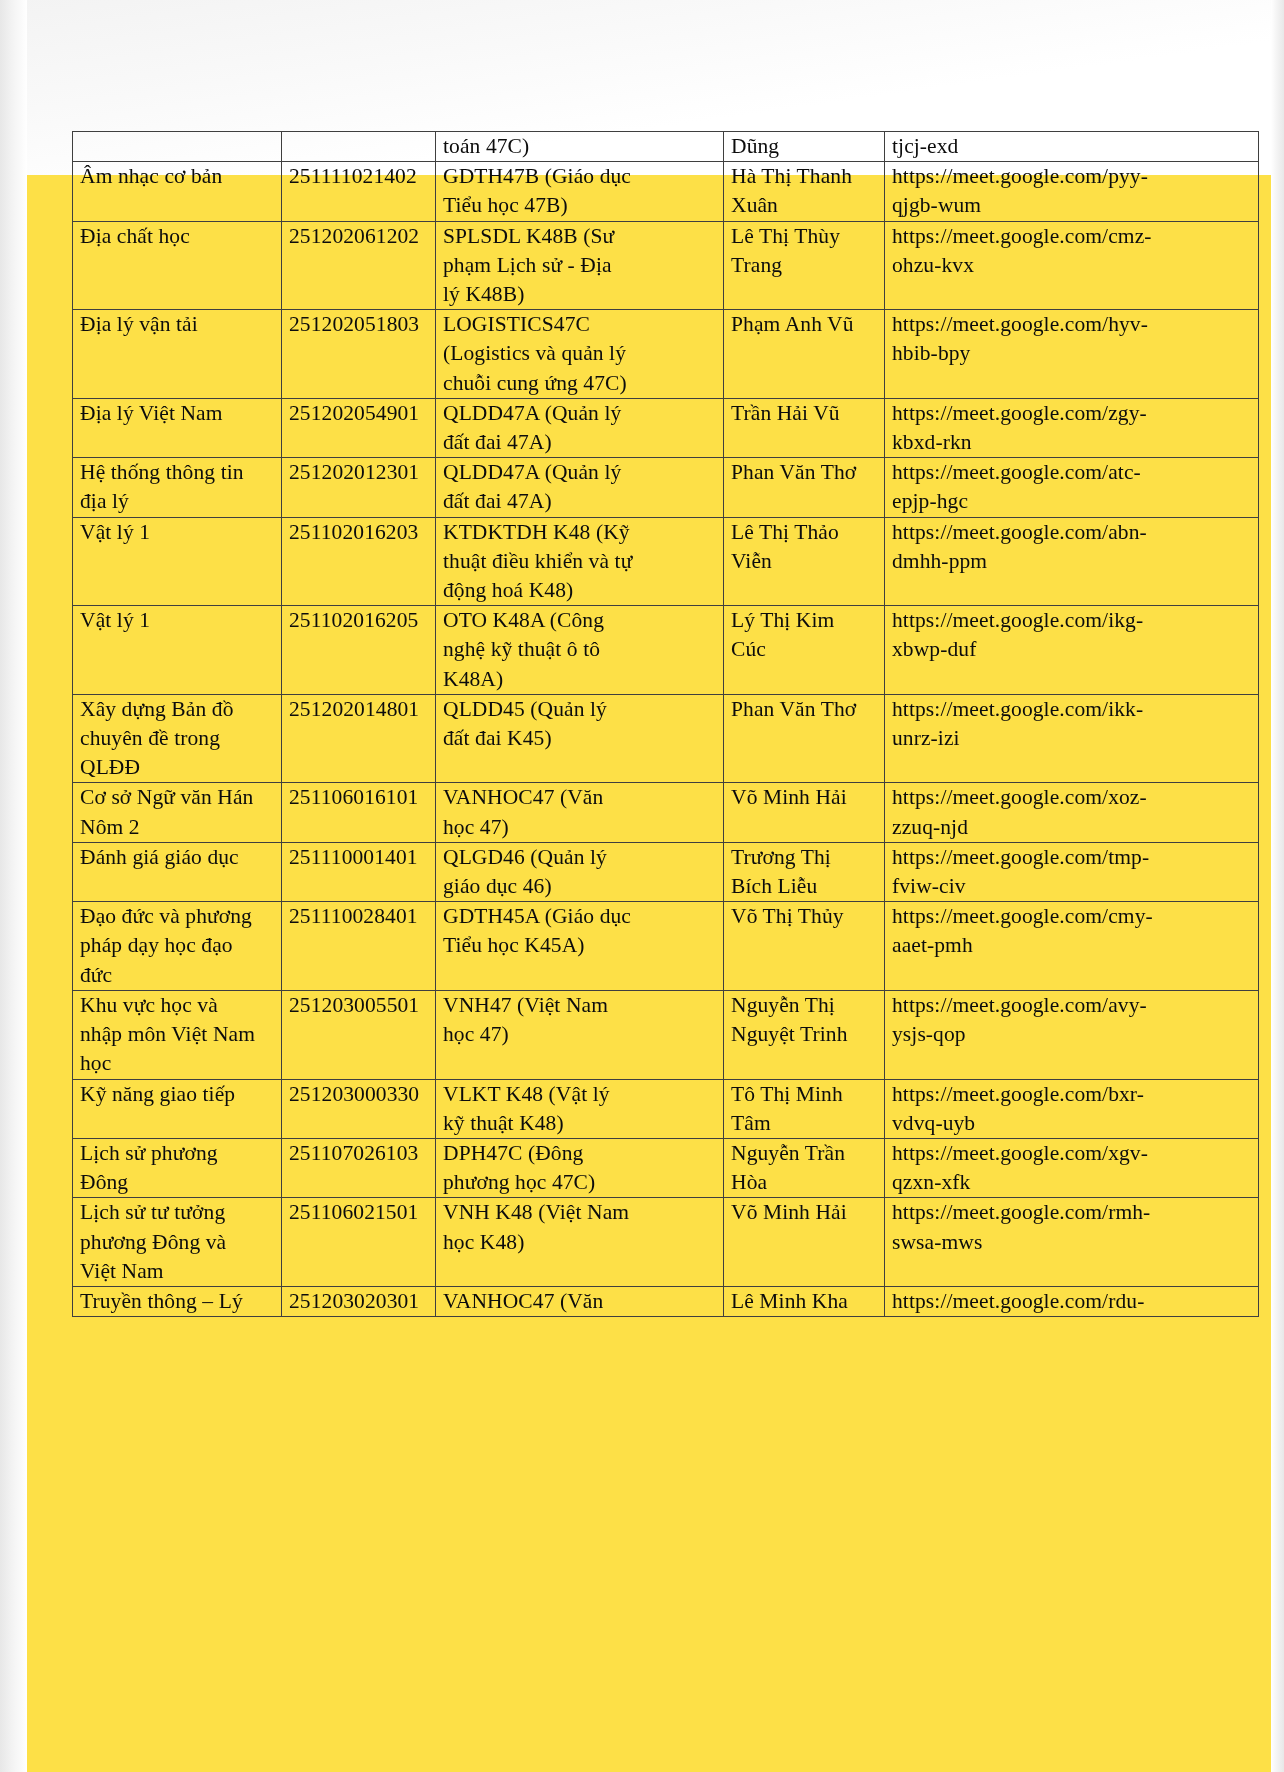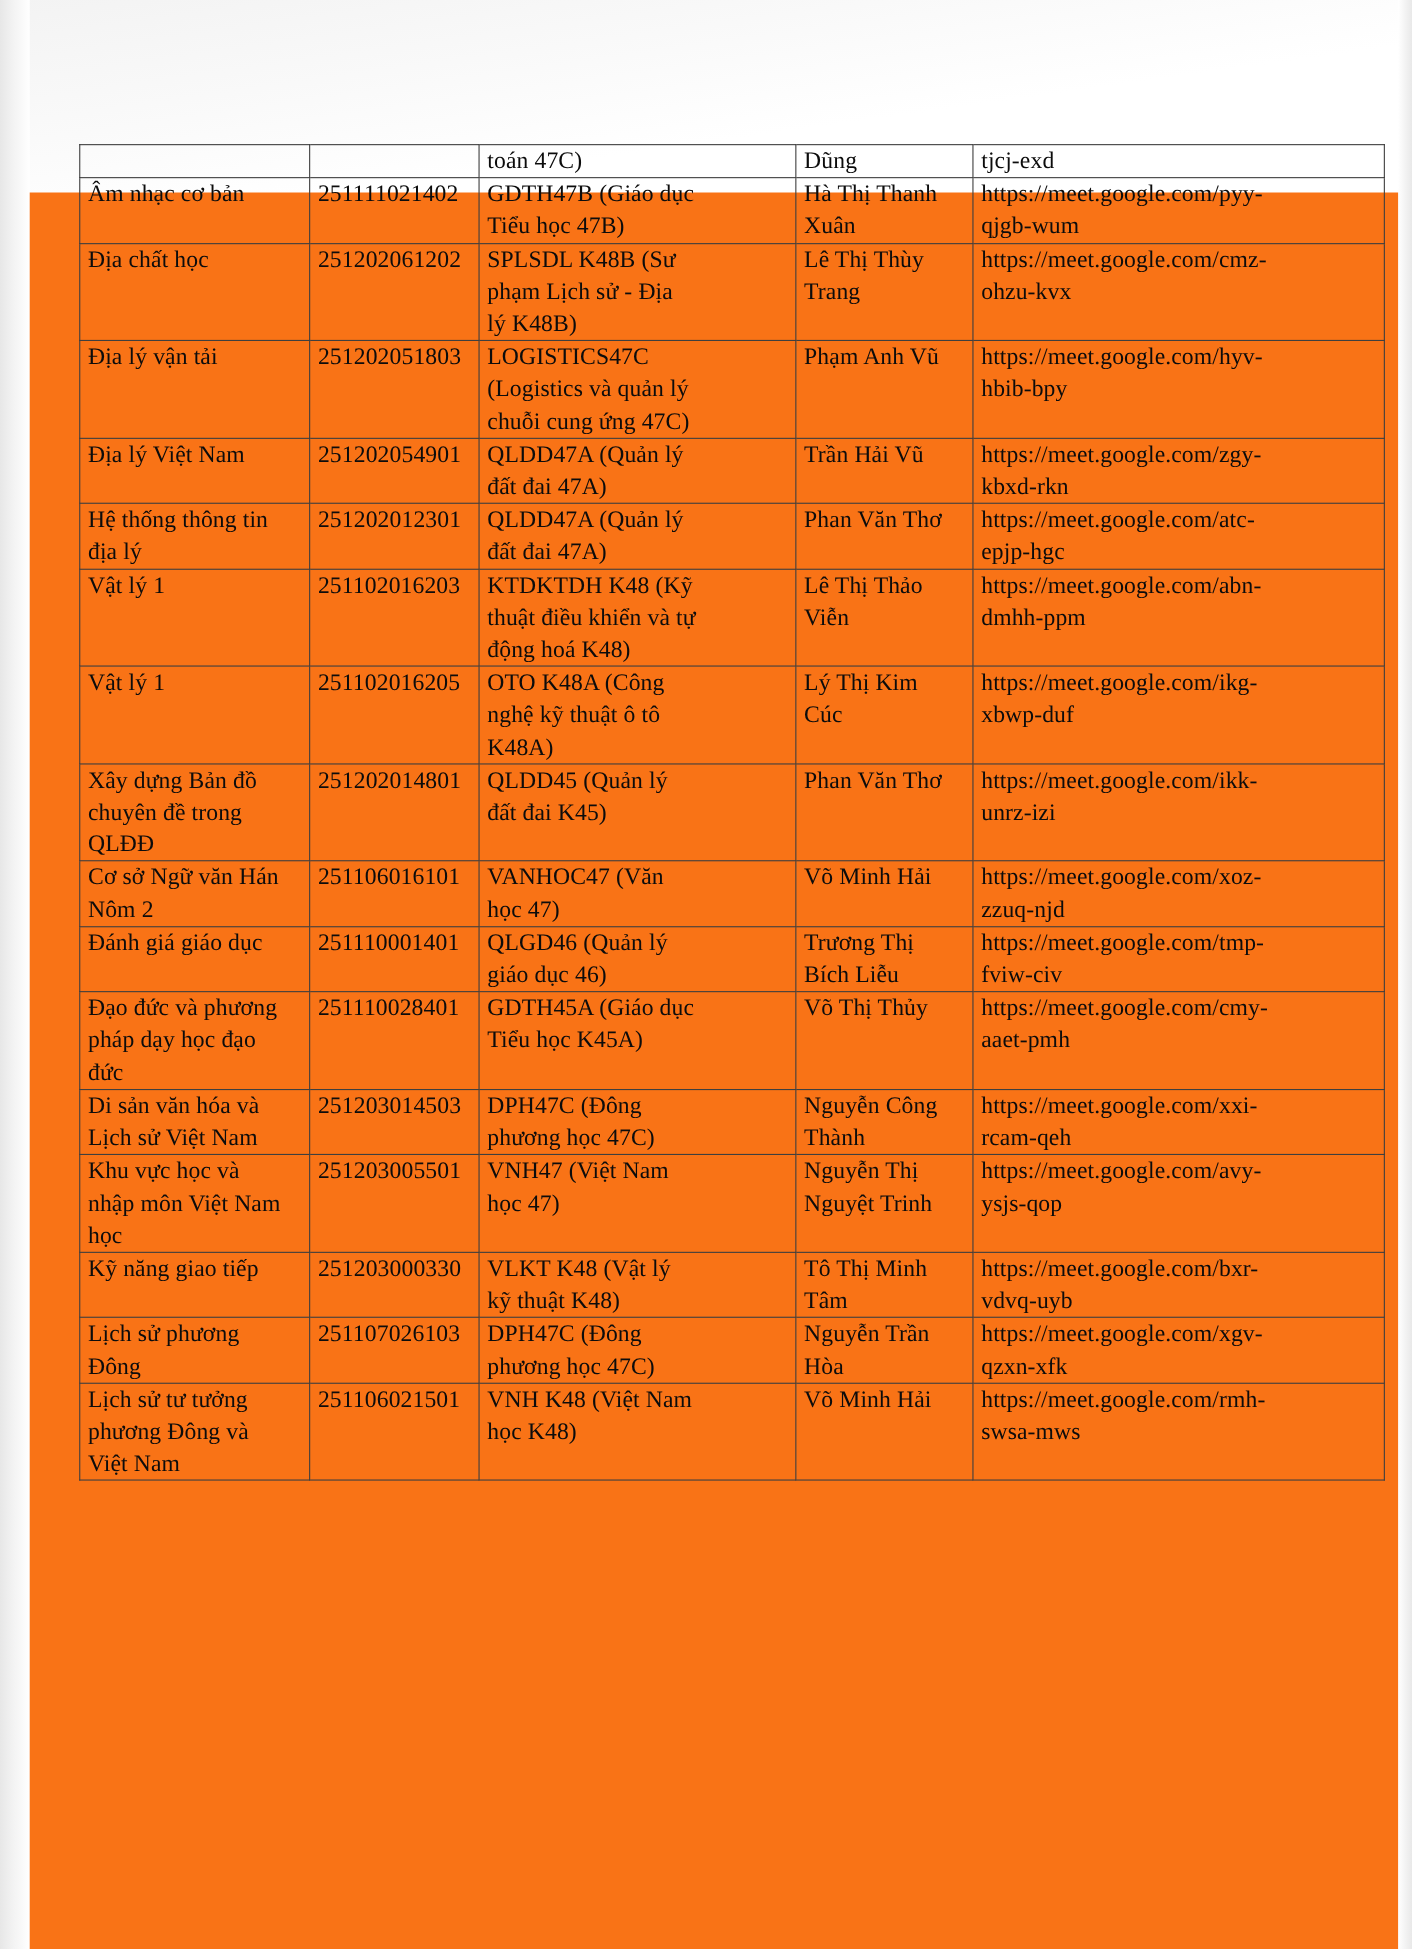--- a/index.html
+++ b/index.html
@@ -4,21 +4,21 @@
 <style>
   html, body {
     margin: 0;
     padding: 0;
     background: #ffffff;
   }
   .stage {
     position: relative;
     width: 1284px;
     height: 1772px;
-    background: #f97316;
+    background: #fde047;
     overflow: hidden;
     font-family: "Liberation Serif", "DejaVu Serif", serif;
   }
   
   .top-shade {
     position: absolute;
     left: 0; top: 0;
     width: 1284px; height: 175px;
     background: linear-gradient(172deg, #f3f3f3 0%, #f9f9f9 32%, #ffffff 62%);
     pointer-events: none;
@@ -188,31 +188,20 @@
 pháp dạy học đạo
 đức</td>
           <td>251110028401</td>
           <td>GDTH45A (Giáo dục
 Tiểu học K45A)</td>
           <td>Võ Thị Thủy</td>
           <td>https://meet.google.com/cmy-
 aaet-pmh</td>
         </tr>
         <tr>
-          <td>Di sản văn hóa và
-Lịch sử Việt Nam</td>
-          <td>251203014503</td>
-          <td>DPH47C (Đông
-phương học 47C)</td>
-          <td>Nguyễn Công
-Thành</td>
-          <td>https://meet.google.com/xxi-
-rcam-qeh</td>
-        </tr>
-        <tr>
           <td>Khu vực học và
 nhập môn Việt Nam
 học</td>
           <td>251203005501</td>
           <td>VNH47 (Việt Nam
 học 47)</td>
           <td>Nguyễn Thị
 Nguyệt Trinh</td>
           <td>https://meet.google.com/avy-
 ysjs-qop</td>
@@ -242,18 +231,25 @@
           <td>Lịch sử tư tưởng
 phương Đông và
 Việt Nam</td>
           <td>251106021501</td>
           <td>VNH K48 (Việt Nam
 học K48)</td>
           <td>Võ Minh Hải</td>
           <td>https://meet.google.com/rmh-
 swsa-mws</td>
         </tr>
+        <tr>
+          <td>Truyền thông – Lý</td>
+          <td>251203020301</td>
+          <td>VANHOC47 (Văn</td>
+          <td>Lê Minh Kha</td>
+          <td>https://meet.google.com/rdu-</td>
+        </tr>
       </tbody>
   </table>
 
   <div class="edge-left"></div>
   <div class="edge-right"></div>
 </div>
 
 </body></html>

